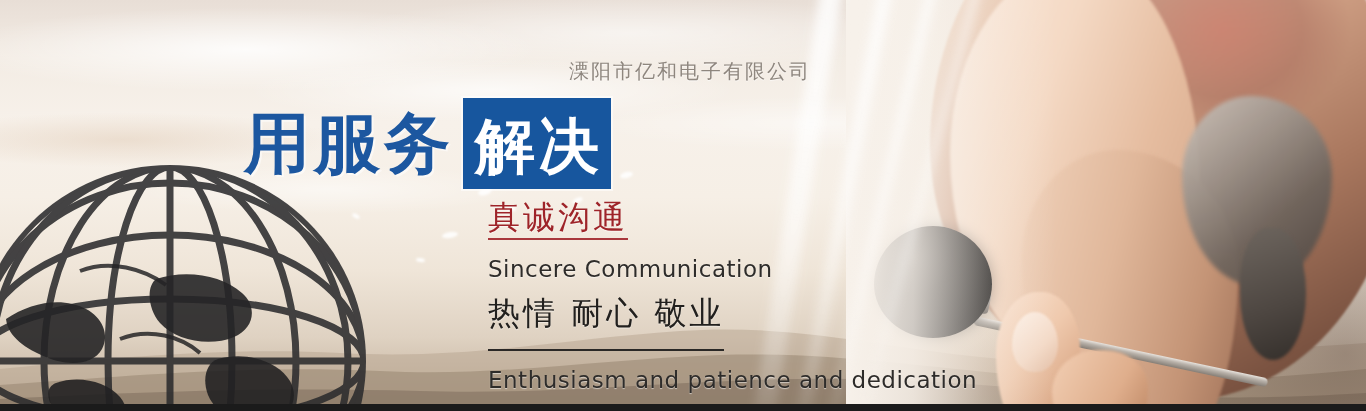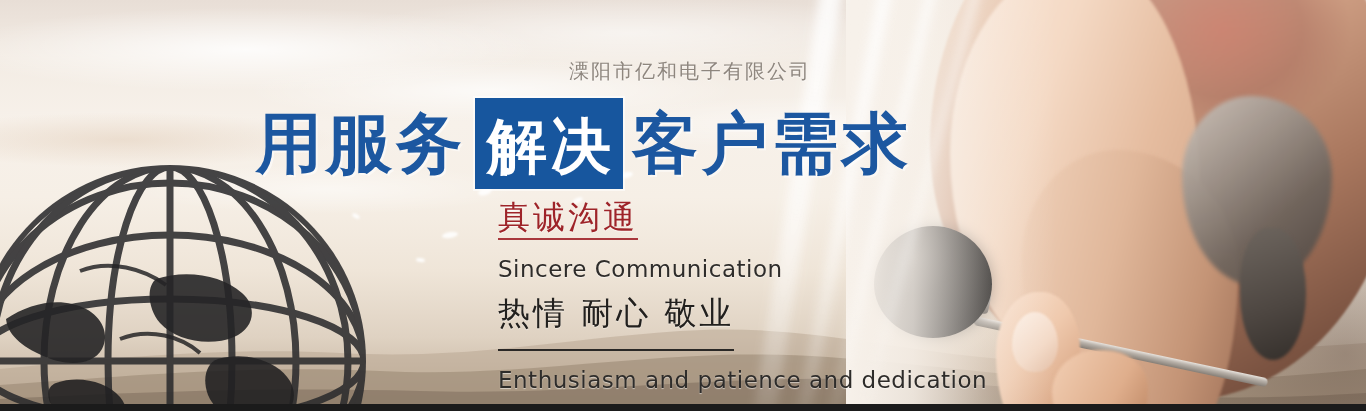--- a/index.html
+++ b/index.html
@@ -277,21 +277,21 @@
     top: 58px;
     font-size: 20px;
     letter-spacing: 2px;
     color: #8e867e;
     font-family: "DejaVu Sans", "Liberation Sans", sans-serif;
     white-space: nowrap;
     text-shadow: 0 1px 1px rgba(255,255,255,.7);
   }
   .headline {
     position: absolute;
-    left: 256px;
+    left: 244px;
     top: 98px;
     display: flex;
     align-items: center;
     white-space: nowrap;
   }
   .hl-part {
     font-size: 66px;
     font-weight: 700;
     line-height: 1;
     letter-spacing: 4px;
@@ -309,21 +309,21 @@
     font-weight: 700;
     line-height: 1;
     letter-spacing: 4px;
     padding: 18px 8px 13px 12px;
     margin: 0 9px;
     box-shadow: 0 0 0 2px rgba(255,255,255,.55);
     text-shadow: none;
     font-family: "DejaVu Sans", "Liberation Sans", sans-serif;
   }
 
-  .slogan { position: absolute; left: 498px; top: 200px; }
+  .slogan { position: absolute; left: 488px; top: 200px; }
   .slo-cn-red {
     font-size: 32px;
     color: #9e2429;
     letter-spacing: 3px;
     line-height: 1.08;
     border-bottom: 2px solid #a8373c;
     display: inline-block;
     padding-bottom: 3px;
     white-space: nowrap;
     text-shadow: 0 1px 1px rgba(255,255,255,.6);
@@ -445,21 +445,20 @@
     <div class="seed" style="left:352px; top:214px; width:8px;  height:4px; transform:rotate(30deg);"></div>
   </div>
 
   <div class="copy">
 
     <div class="company">溧阳市亿和电子有限公司</div>
 
     <div class="headline">
       <span class="hl-part">用服务</span>
       <span class="hl-box">解决</span>
-      <span class="hl-part">客户需求</span>
     </div>
 
     <div class="slogan">
       <div>
         <div class="slo-cn-red">真诚沟通</div>
         <div class="slo-en">Sincere Communication</div>
       </div>
       <div>
         <div class="slo-cn-dark">热情  耐心  敬业</div>
         <div class="slo-en">Enthusiasm and patience and dedication</div>

